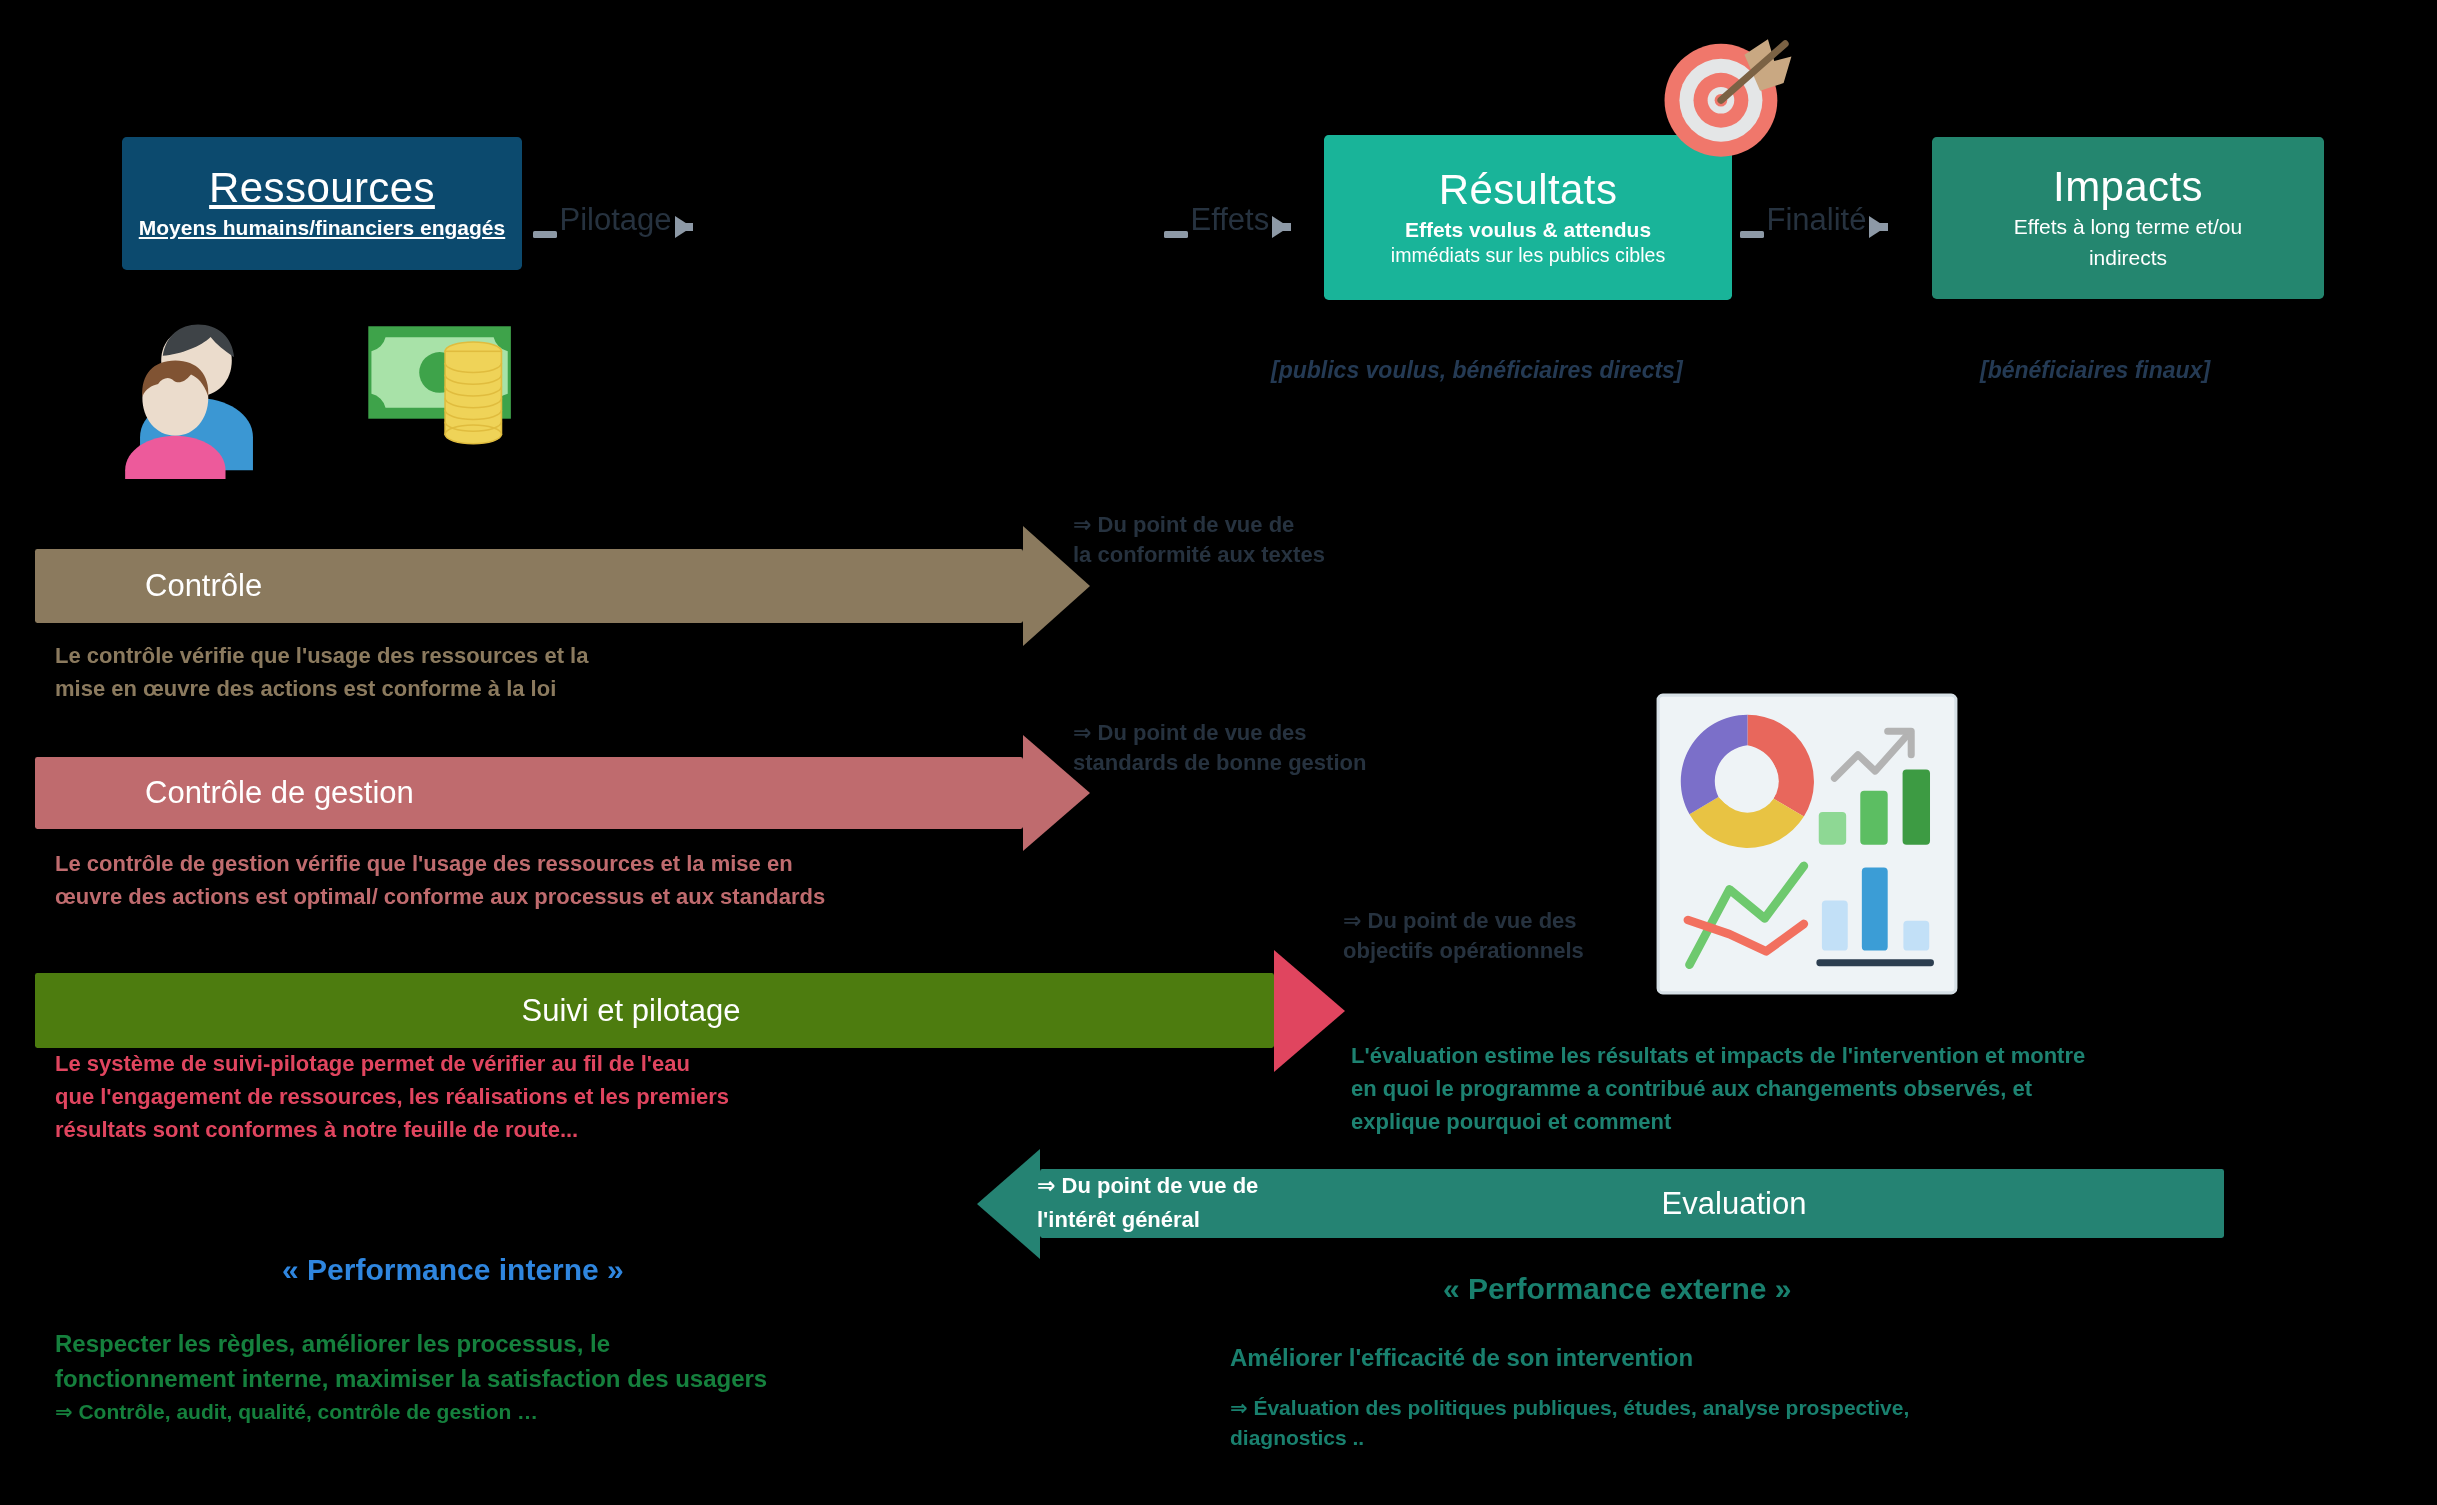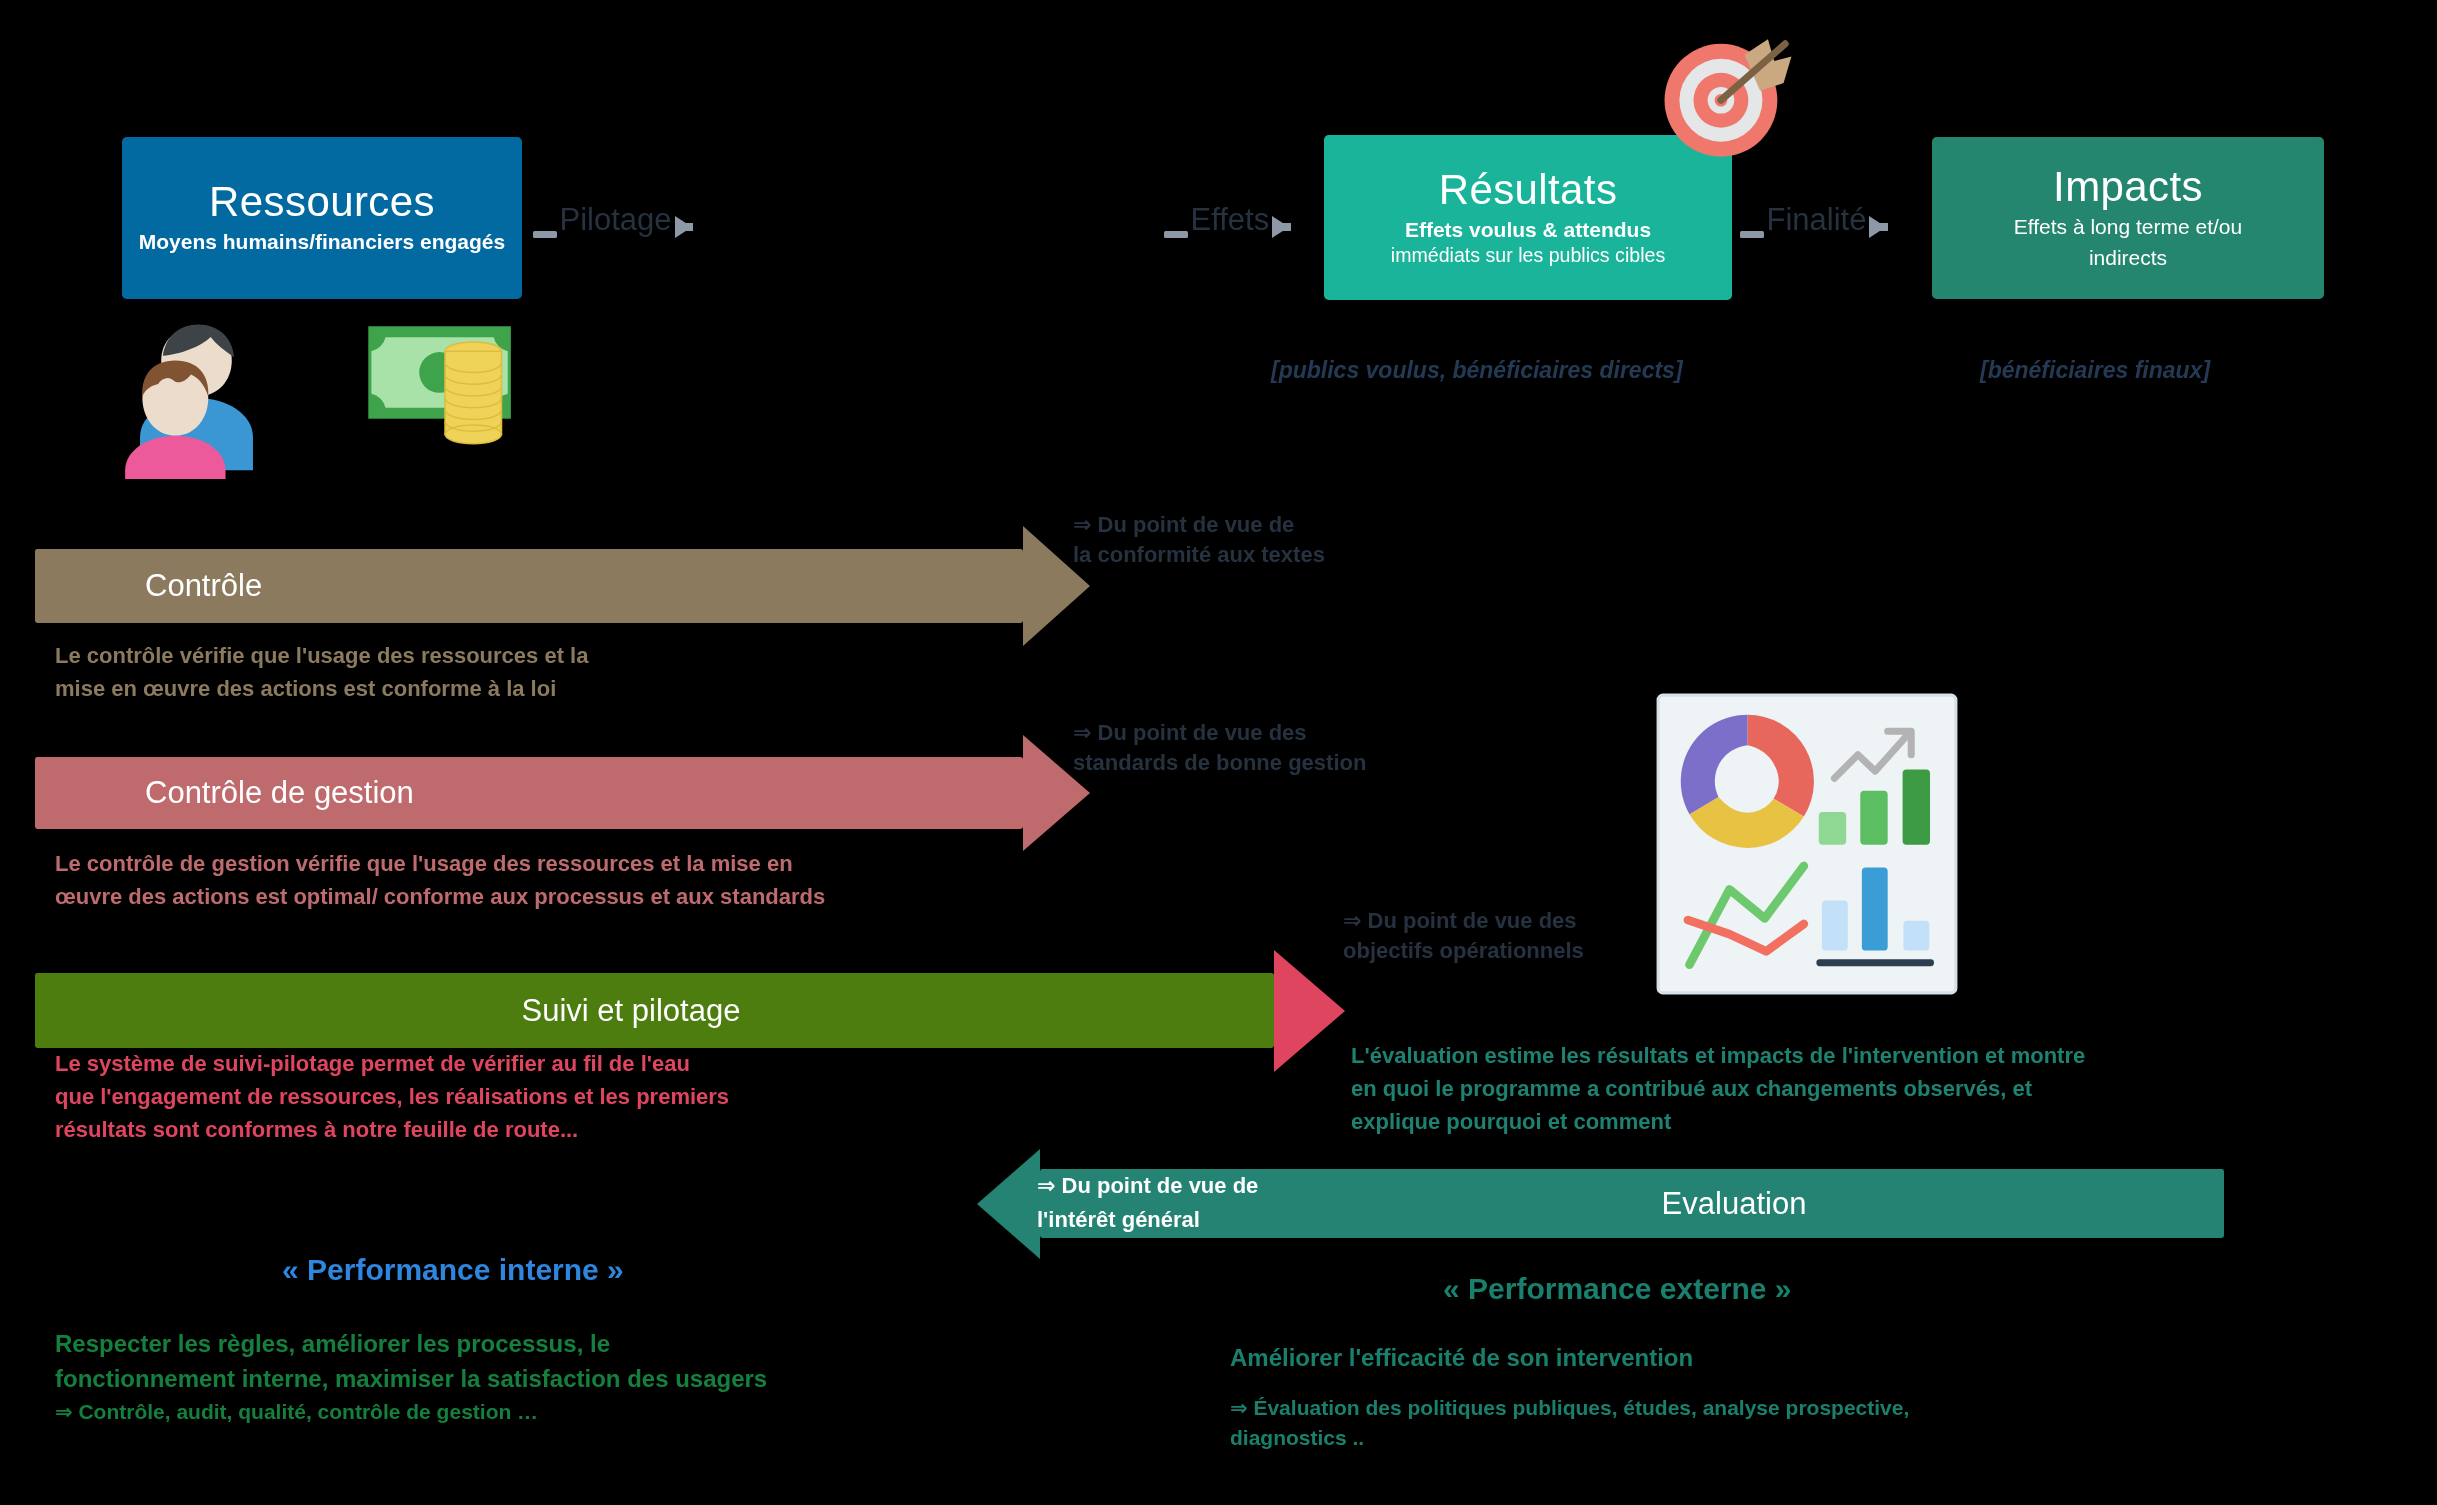--- a/index.html
+++ b/index.html
@@ -37,21 +37,21 @@
   .para{font-size:22px;font-weight:700;line-height:1.5;}
   .perfttl{font-size:30px;font-weight:700;}
   .perftxt{font-size:24px;font-weight:700;line-height:1.45;}
   .perfsub{font-size:21px;font-weight:700;line-height:1.45;}
 </style>
 </head>
 <body>
 
 <div class="stage">
 
-  <div class="abs chainbox" style="left:122px;top:137px;width:400px;height:162px;background:#0369a1;">
+  <div class="abs chainbox" style="left:122px;top:137px;width:400px;height:133px;background:#0c4a6e;text-decoration:underline;">
     <div class="ttl">Ressources</div>
     <div class="sub">Moyens humains/financiers engagés</div>
   </div>
 
   <div class="abs conn" style="left:533px;top:202px;">
     <span class="dash"></span>
     <span class="ctxt">Pilotage</span>
     <span class="tri"></span>
   </div>
 

